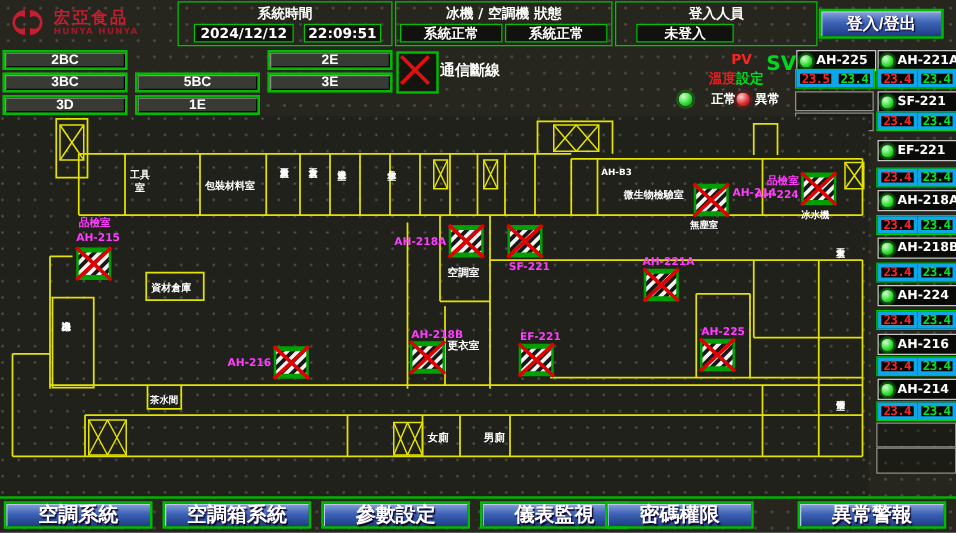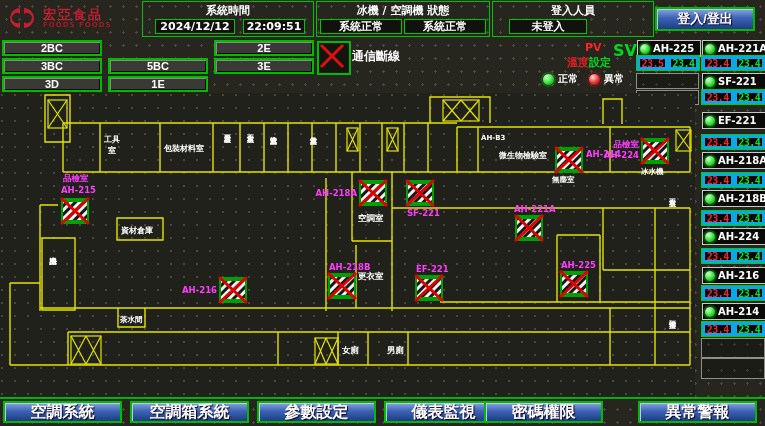--- a/index.html
+++ b/index.html
@@ -41,21 +41,21 @@
 
 <div id="screen">
 
   <div class="abs" style="left:4px;top:2px;width:130px;height:32px;display:flex;align-items:center;gap:3px">
     <svg width="36" height="28" viewBox="0 0 36 28">
       <path d="M16 4 A 10 10 0 1 0 16 24 L 16 18 A 5 5 0 1 1 16 10 Z" fill="#c21f30"></path>
       <path d="M20 4 A 10 10 0 1 1 20 24 L 20 18 A 5 5 0 1 0 20 10 Z" fill="#c21f30"></path>
     </svg>
     <div>
       <div class="brand-cn">宏亞食品</div>
-      <div class="brand-en">FOODS FOODS</div>
+      <div class="brand-en">HUNYA HUNYA</div>
     </div>
   </div>
 
   <div class="gpanel" style="left:142px;top:1px;width:170px;height:34px">
     <div class="ptitle">系統時間</div>
     <div class="gbox" style="left:12px;top:17px;width:78px;height:13px">2024/12/12</div>
     <div class="gbox" style="left:100px;top:17px;width:60px;height:13px">22:09:51</div>
   </div>
 
   <div class="gpanel" style="left:316px;top:1px;width:172px;height:34px">
@@ -80,21 +80,21 @@
   <button class="floor-btn" style="left:108px;top:76px">1E</button>
 
   <div class="abs" style="left:317px;top:41px;width:30px;height:30px;border:2px solid #00bb00;background:#15150f">
     <svg width="26" height="26" viewBox="0 0 26 26">
       <line x1="2" y1="2" x2="24" y2="24" stroke="#e01010" stroke-width="3"></line>
       <line x1="24" y1="2" x2="2" y2="24" stroke="#e01010" stroke-width="3"></line>
     </svg>
   </div>
   <div class="abs legend-text" style="left:352px;top:48px;font-size:12px">通信斷線</div>
 
-  <div class="abs" style="left:542px;top:72px;display:flex;align-items:center;gap:3px">
+  <div class="abs" style="left:542px;top:72px;display:flex;align-items:center;gap:14px">
     <span class="lamp"></span>
     <span class="legend-text" style="font-size:10px">正常</span>
   </div>
   <div class="abs" style="left:588px;top:72px;display:flex;align-items:center;gap:3px">
     <span class="lamp red"></span>
     <span class="legend-text" style="font-size:10px">異常</span>
   </div>
 
   <div class="abs" style="left:585px;top:41px;color:#ff2222;font-size:11px;font-weight:bold">PV</div>
   <div class="abs" style="left:613px;top:41px;color:#00d81e;font-size:16px;font-weight:bold">SV</div>

